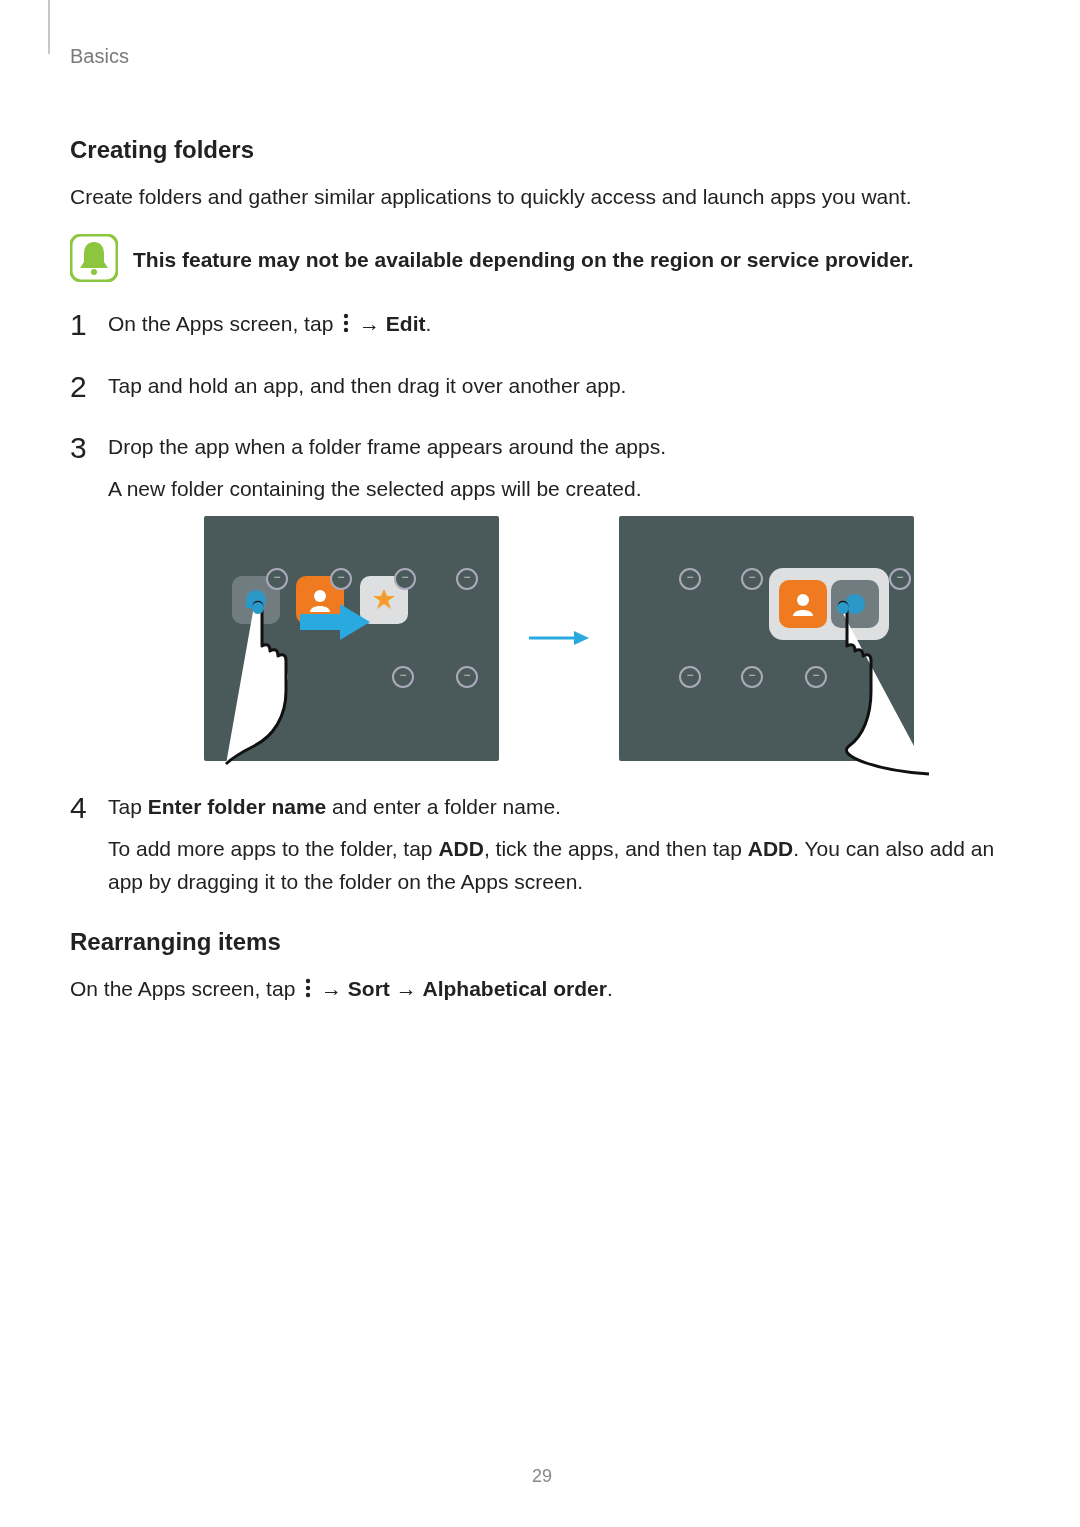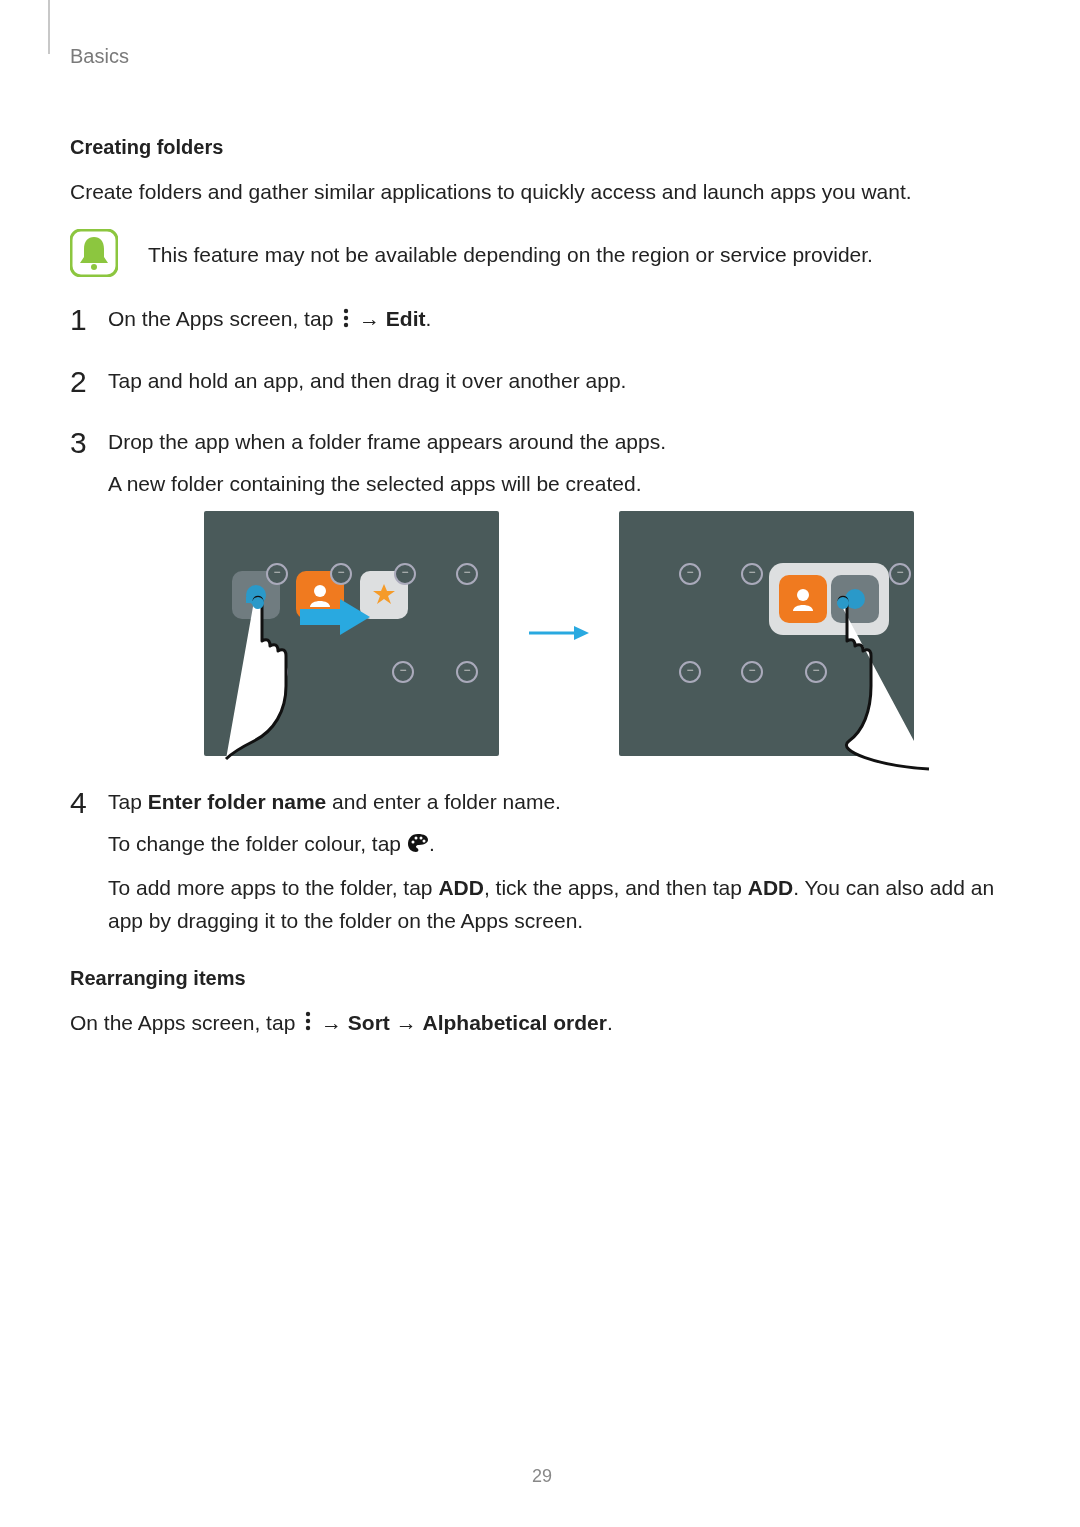--- a/index.html
+++ b/index.html
@@ -24,40 +24,41 @@
     height: 54px;
     background: #c8c8c8;
   }
   .breadcrumb {
     color: #7a7a7a;
     font-size: 20px;
     margin-left: 0;
     margin-top: 10px;
   }
   .section-title {
-    font-size: 20px;
+    font-size: 24px;
     font-weight: 700;
     margin-top: 68px;
     margin-bottom: 18px;
     color: #222;
   }
   .section-title.second {
     margin-top: 30px;
   }
   p.body {
     font-size: 21px;
     line-height: 1.45;
     margin: 0 0 18px 0;
     color: #222;
   }
   .note-row {
     display: flex;
     align-items: center;
-    gap: 30px;
+    gap: 15px;
     margin: 22px 0 22px 0;
+    font-weight: bold;
   }
   .note-icon {
     flex: 0 0 auto;
   }
   .note-text {
     font-size: 21px;
     line-height: 1.45;
   }
   ol.steps {
     list-style: none;
@@ -278,29 +279,20 @@
         </div>
       </div>
     </li>
 
     <li>
       <span class="num">4</span>
       <span class="step-text">
         <span>Tap </span><span class="bold">Enter folder name</span><span> and enter a folder name.</span>
       </span>
       <span class="step-sub">
-        <span>To change the folder colour, tap </span><span class="palette-icon"><svg width="22" height="20" viewBox="0 0 22 20">
-              <path d="M11 1 C4 1 1 6 1 11 C1 16 5 19 9 19 C12 19 12 16 10 15 C8 14 9 12 12 12 C18 12 21 9 21 7 C21 3 17 1 11 1 Z" fill="#111"></path>
-              <circle cx="6" cy="9" r="1.5" fill="#fff"></circle>
-              <circle cx="9" cy="5" r="1.5" fill="#fff"></circle>
-              <circle cx="14" cy="5" r="1.5" fill="#fff"></circle>
-              <circle cx="17" cy="8" r="1.5" fill="#fff"></circle>
-            </svg></span><span>.</span>
-      </span>
-      <span class="step-sub">
         <span>To add more apps to the folder, tap </span><span class="bold">ADD</span><span>, tick the apps, and then tap </span><span class="bold">ADD</span><span>. You can also add an app by dragging it to the folder on the Apps screen.</span>
       </span>
     </li>
   </ol>
 
 
   <div class="section-title second">Rearranging items</div>
 
 
   <p class="body">

